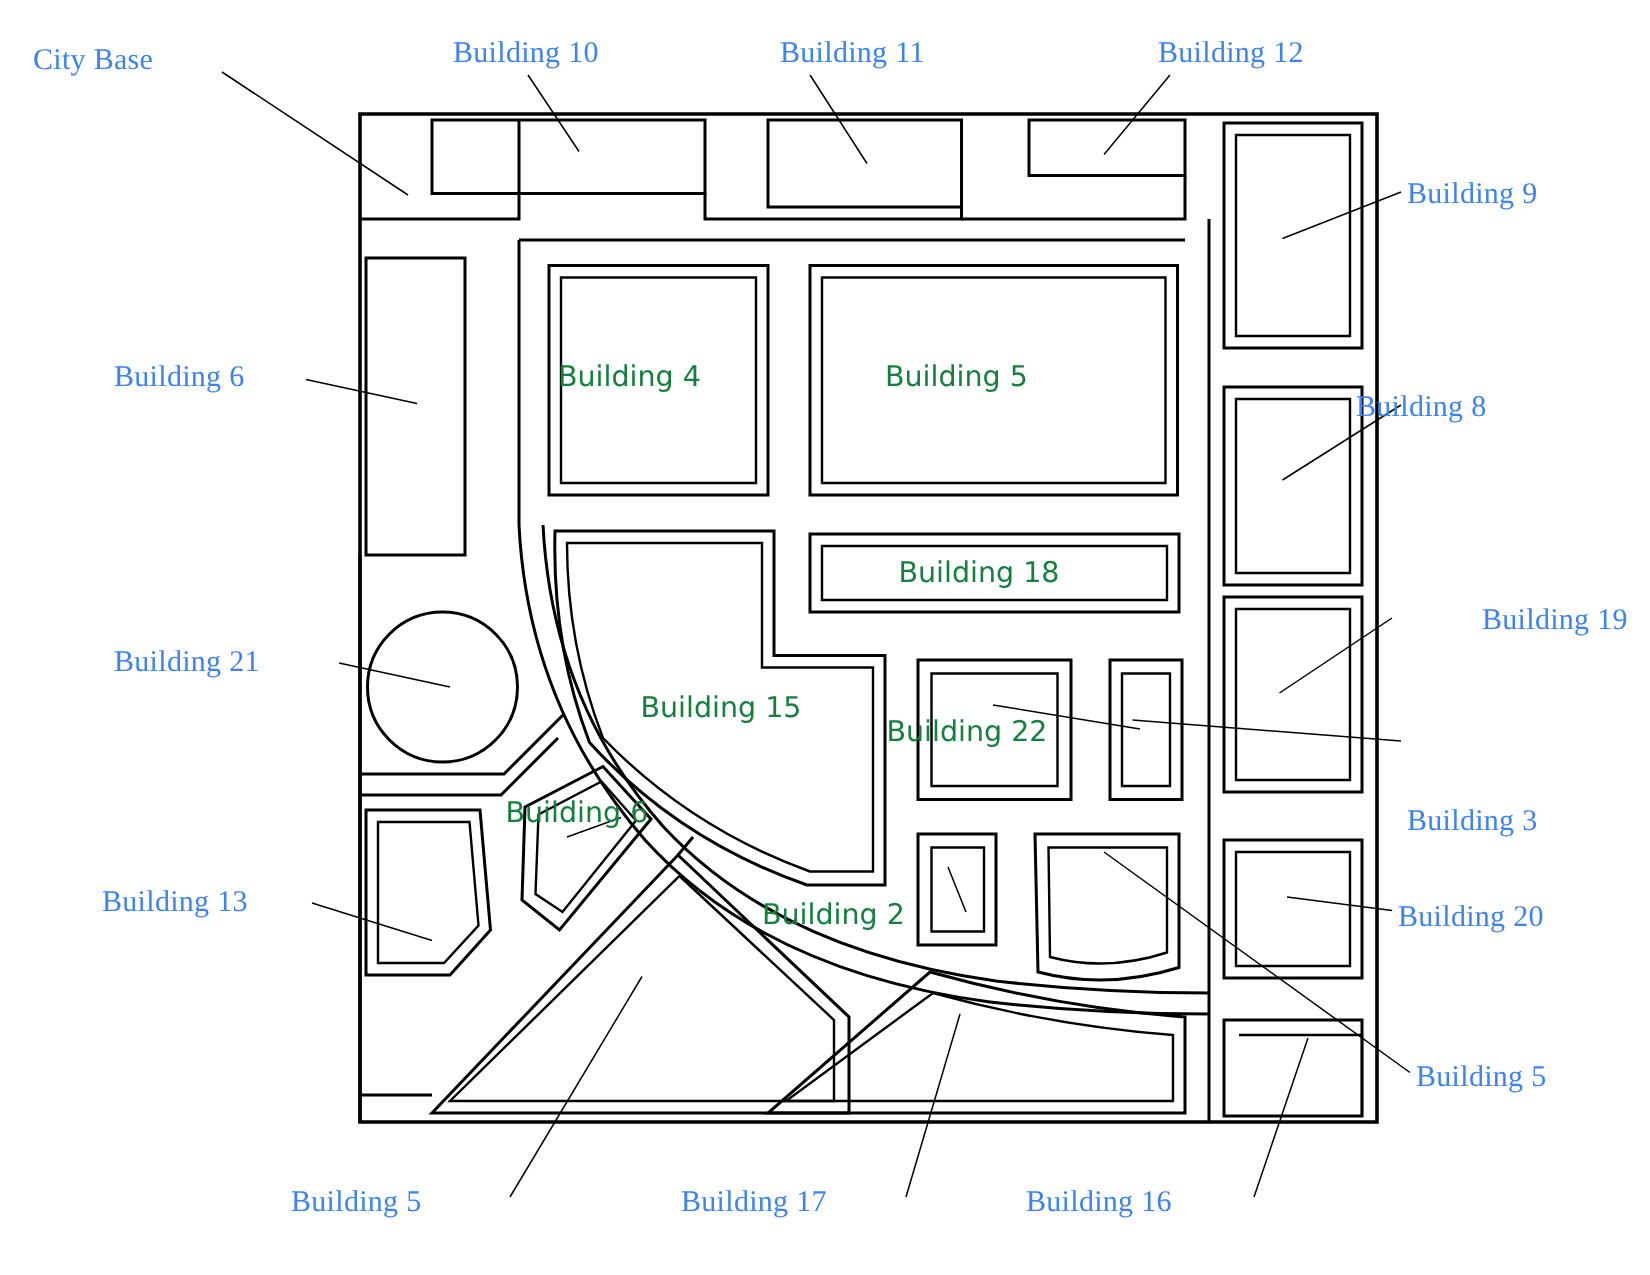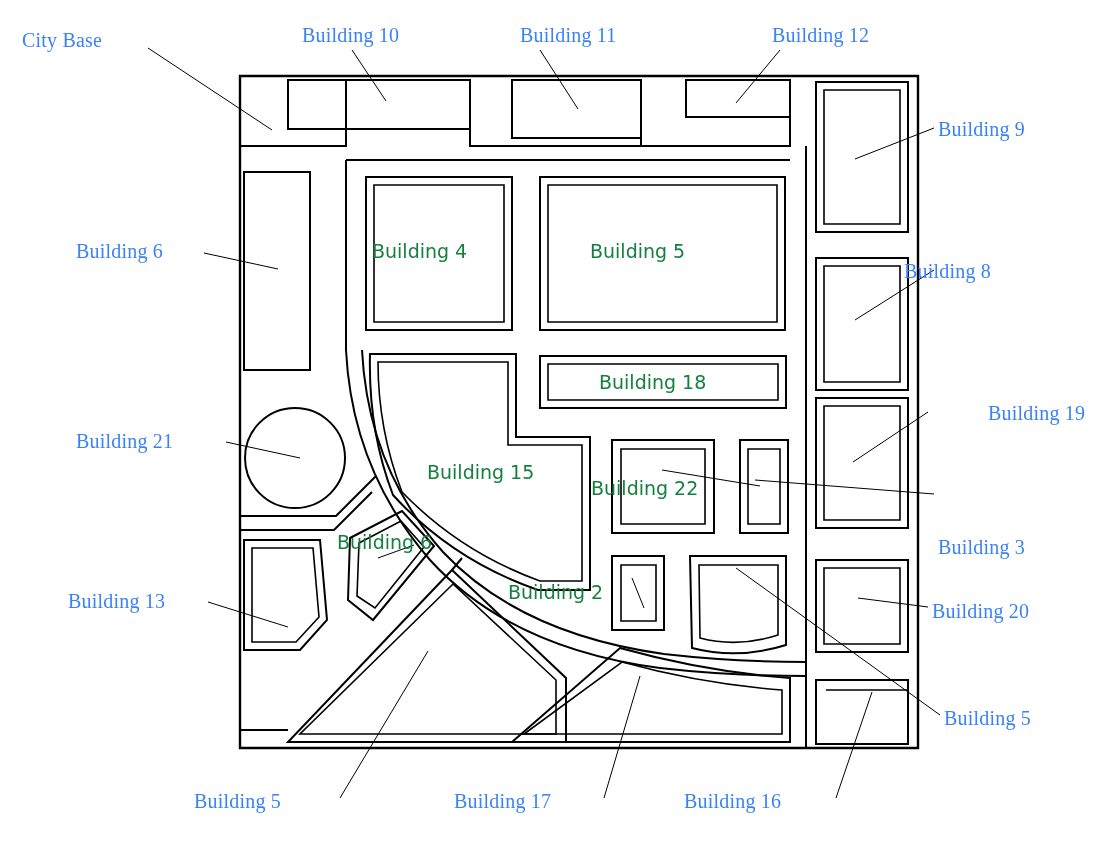--- a/index.html
+++ b/index.html
@@ -218,15 +218,15 @@
   <div class="lbl" style="left:194px; top:791px;">Building 5</div>
   <div class="lbl" style="left:454px; top:791px;">Building 17</div>
   <div class="lbl" style="left:684px; top:791px;">Building 16</div>
 
   <div class="lbl-in" style="left:372px; top:242px;">Building 4</div>
   <div class="lbl-in" style="left:590px; top:242px;">Building 5</div>
   <div class="lbl-in" style="left:588px; top:373px;margin-left:11px;">Building 18</div>
   <div class="lbl-in" style="left:427px; top:463px;">Building 15</div>
   <div class="lbl-in" style="left:591px; top:479px;">Building 22</div>
   <div class="lbl-in" style="left:337px; top:533px;">Building 6</div>
-  <div class="lbl-in" style="left:508px; top:583px;">Building 2</div>
+  <div class="lbl-in" style="left:508px; top:601px;">Building 2</div>
 
 </div>
 
 </body></html>

